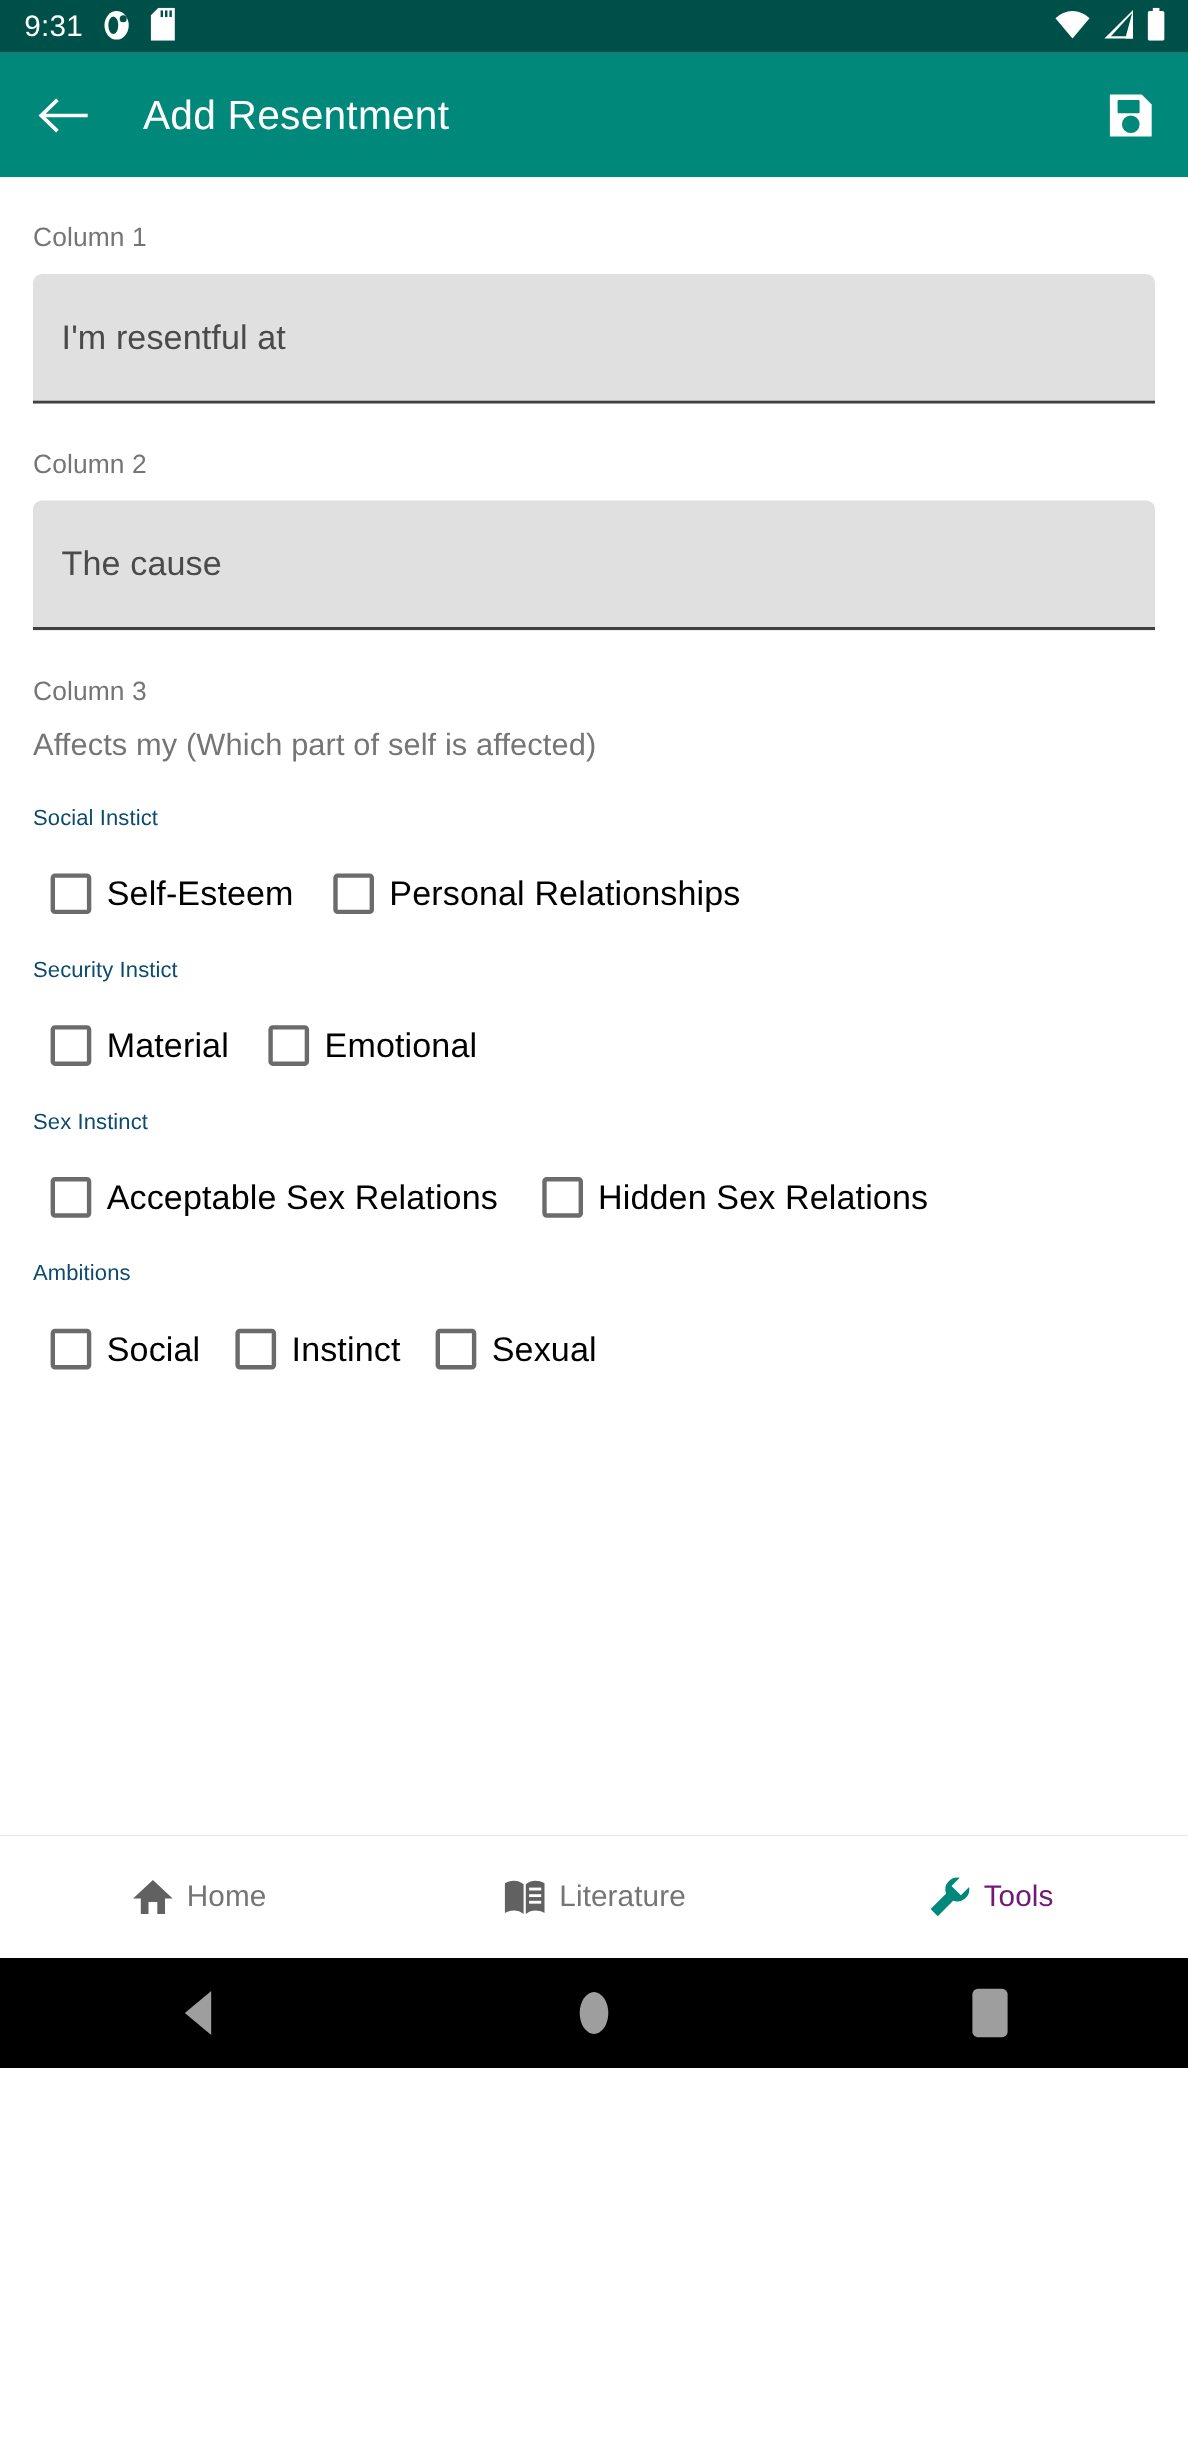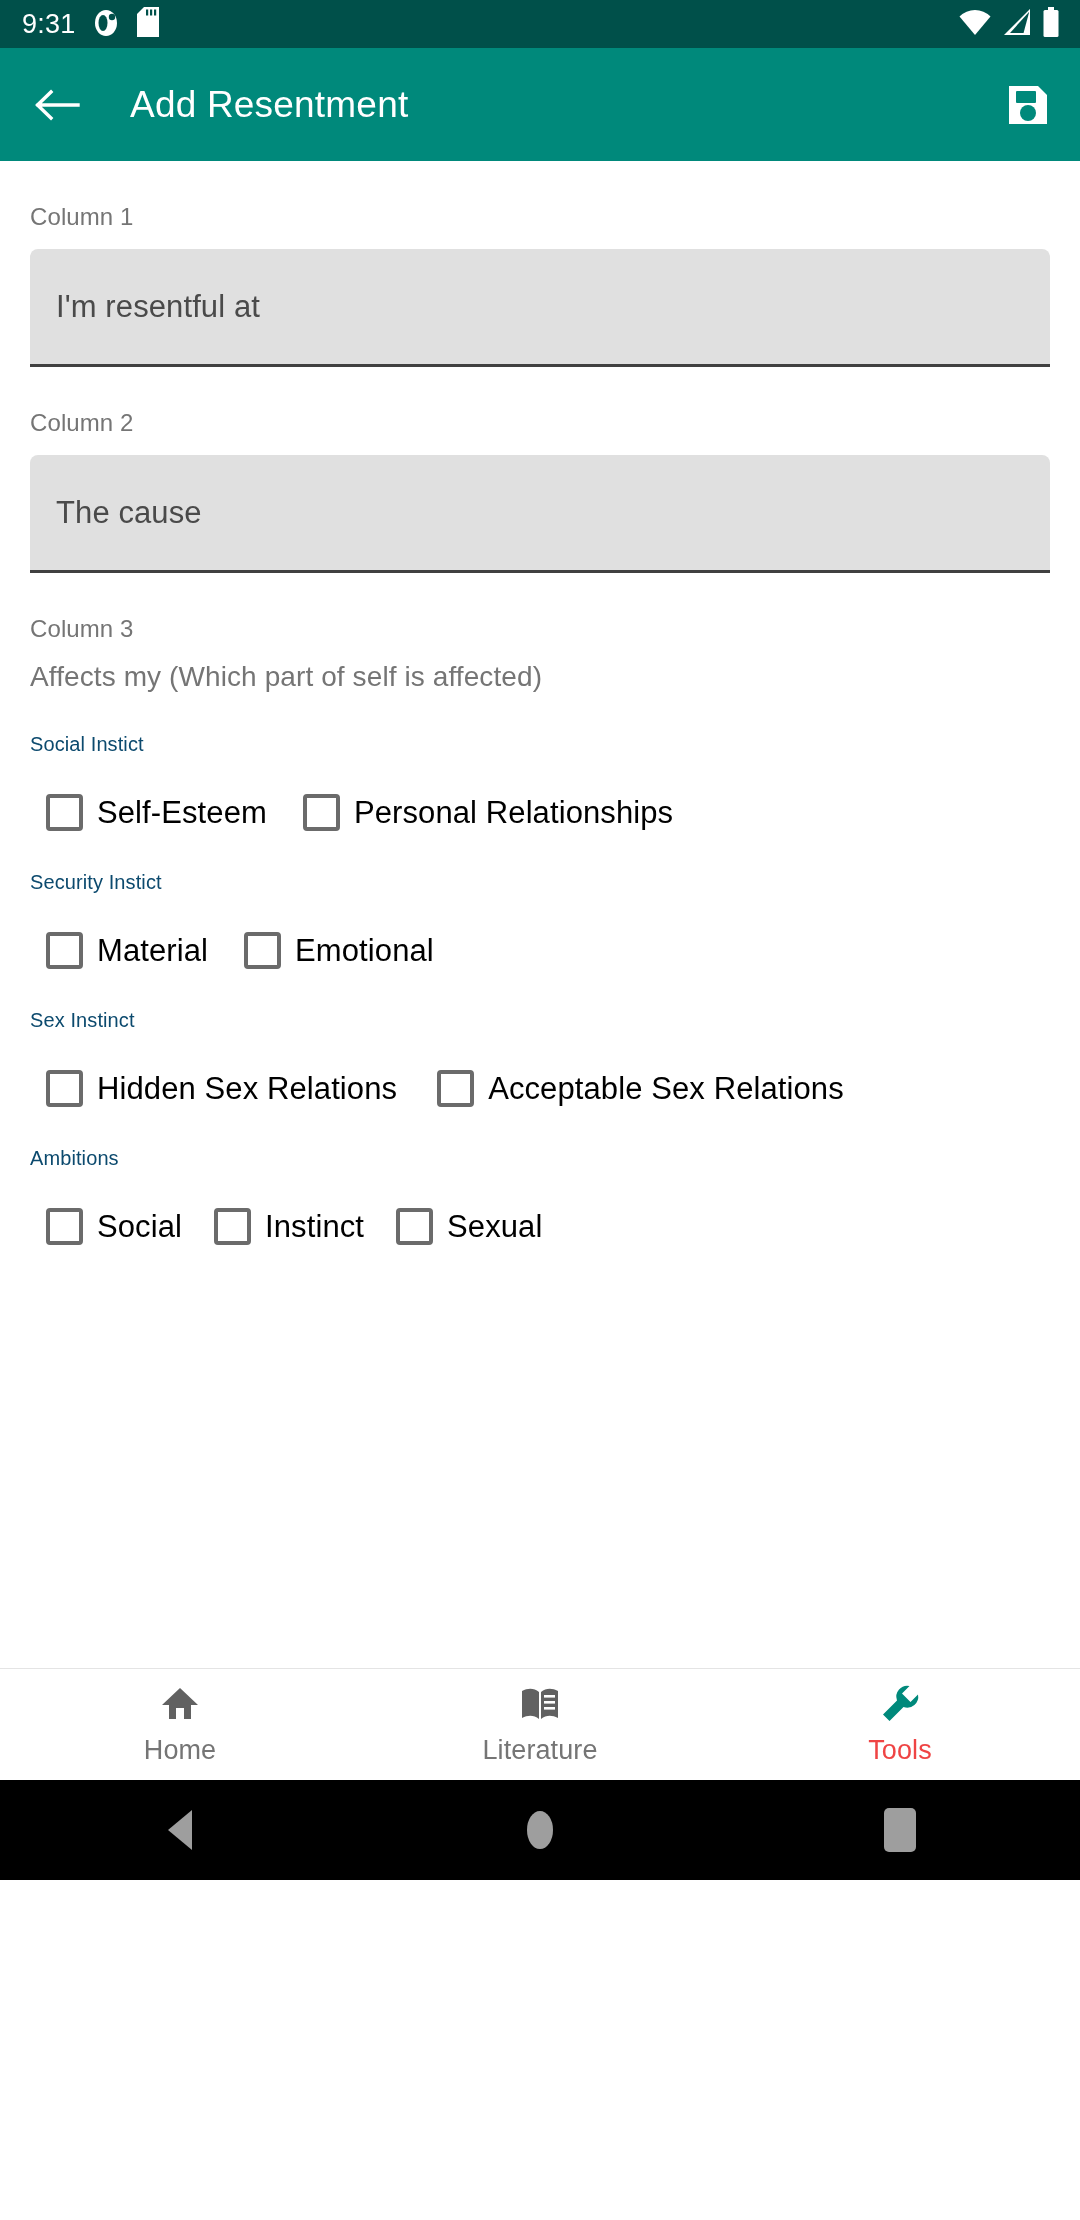--- a/index.html
+++ b/index.html
@@ -73,25 +73,25 @@
   #g-security .cb-item:nth-child(2){ margin-left:4px; }
   #g-sex      .cb-item:nth-child(2){ margin-left:8px; }
 
   
   .bottomnav {
     flex:0 0 112px; height:112px; background:#fff;
     border-top:1px solid #e4e4e4;
     display:flex; align-items:center;
   }
   .navitem {
-    flex:1 1 0; display:flex; flex-direction:column;
+    flex:1 1 0; display:flex; flex-direction:row;
     align-items:center; justify-content:center; gap:10px; cursor:pointer;
   }
   .navlabel { font-size:27px; color:#757575; letter-spacing:.1px; }
-  .navitem.active .navlabel { color:#ef4444; }
+  .navitem.active .navlabel { color:#701a75; }
 
   
   .androidnav {
     flex:0 0 100px; height:100px; background:#000;
     display:flex; align-items:center;
   }
   .androidnav > div { flex:1 1 0; display:flex; align-items:center; justify-content:center; cursor:pointer; }
   .nav-back {
     width:0; height:0; border-top:20px solid transparent;
     border-bottom:20px solid transparent; border-right:24px solid #9e9e9e;
@@ -203,25 +203,25 @@
           <span class="cb-label">Emotional</span>
         </div>
       </div>
     </div>
 
     <div class="group">
       <div class="group-title">Sex Instinct</div>
       <div class="cb-row" id="g-sex">
         <div class="cb-item">
           <span class="cb-box"></span>
+          <span class="cb-label">Acceptable Sex Relations</span>
+        </div>
+        <div class="cb-item">
+          <span class="cb-box"></span>
           <span class="cb-label">Hidden Sex Relations</span>
-        </div>
-        <div class="cb-item">
-          <span class="cb-box"></span>
-          <span class="cb-label">Acceptable Sex Relations</span>
         </div>
       </div>
     </div>
 
     <div class="group">
       <div class="group-title">Ambitions</div>
       <div class="cb-row" id="g-ambitions">
         <div class="cb-item">
           <span class="cb-box"></span>
           <span class="cb-label">Social</span>

